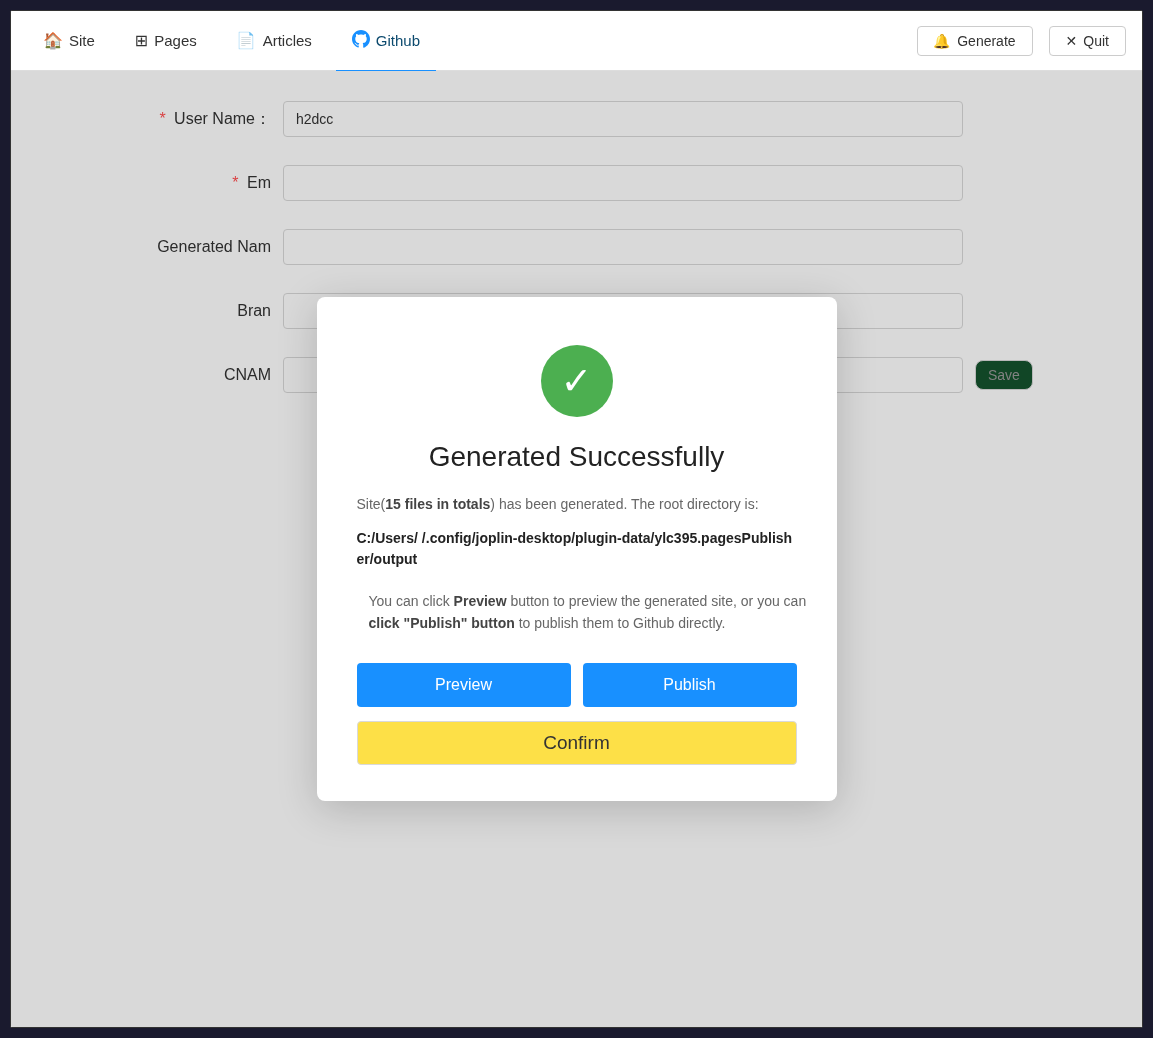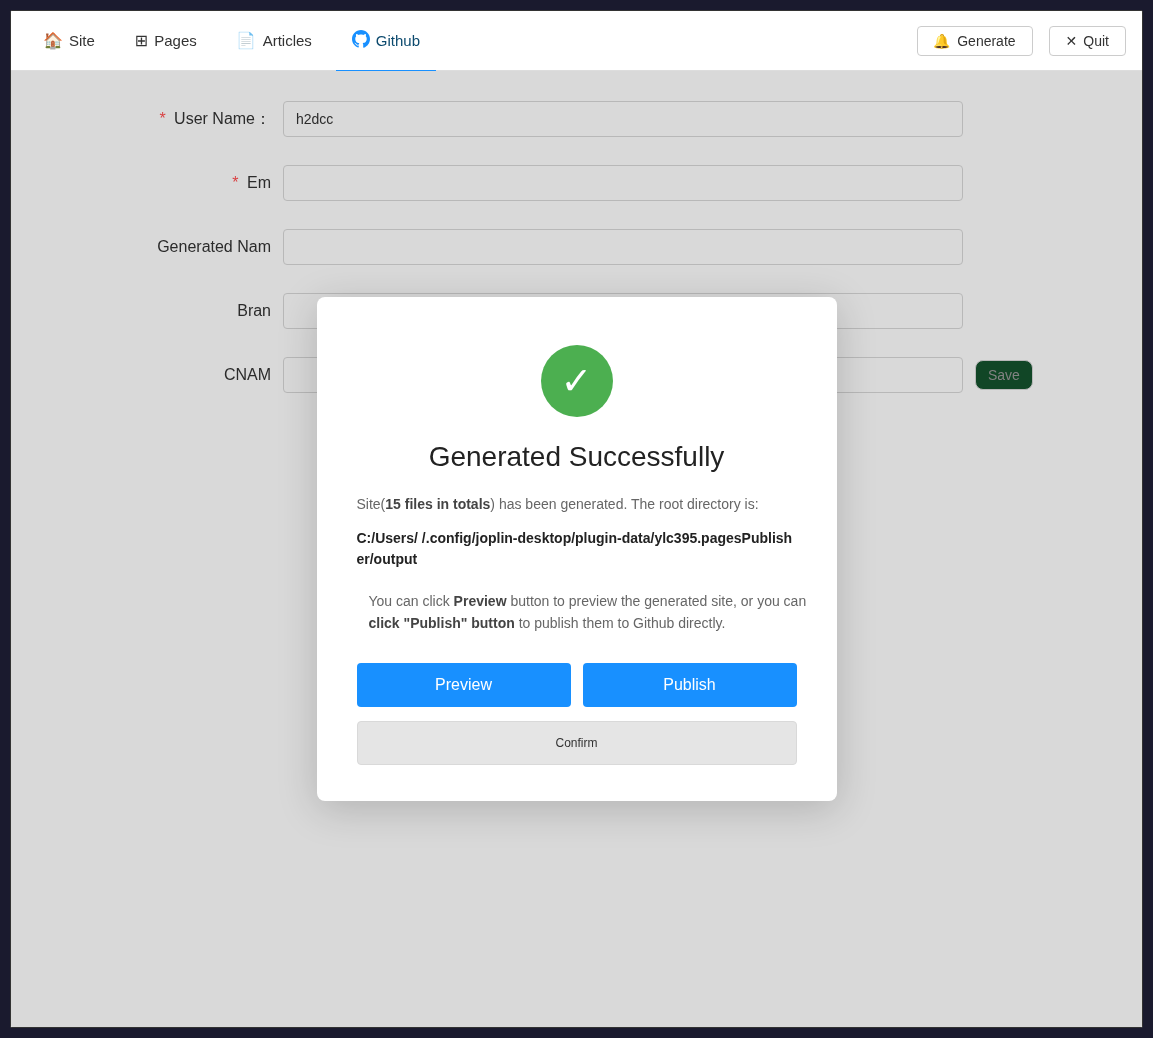--- a/index.html
+++ b/index.html
@@ -249,25 +249,25 @@
       border: none;
       border-radius: 4px;
       font-size: 16px;
       cursor: pointer;
       font-weight: 500;
     }
 
     .btn-confirm {
       width: 100%;
       height: 44px;
-      background: #e5e5e5;
+      background: #fde047;
       color: #333;
       border: 1px solid #d9d9d9;
       border-radius: 4px;
-      font-size: 12px;
+      font-size: 19px;
       cursor: pointer;
     }
 
     
     .github-icon {
       color: #1890ff;
       font-size: 18px;
     }
   </style>
 </head>

